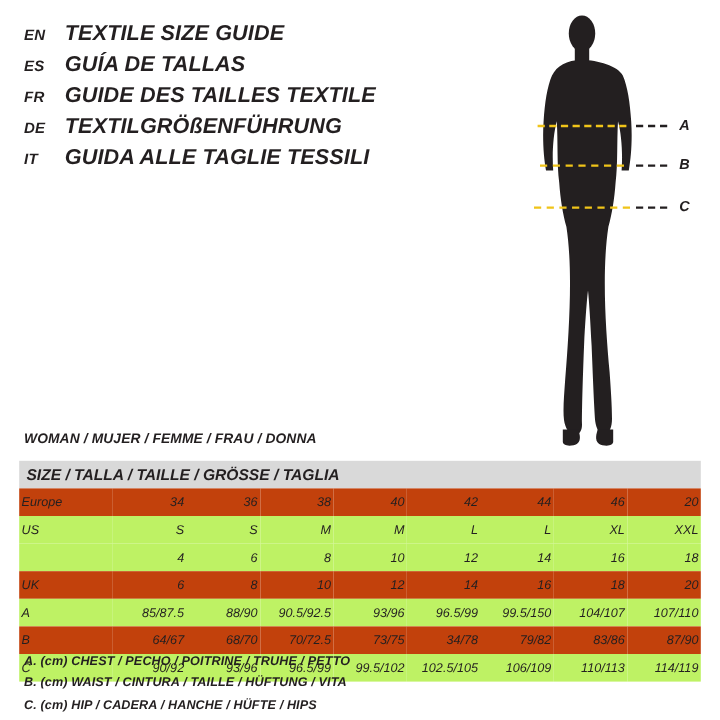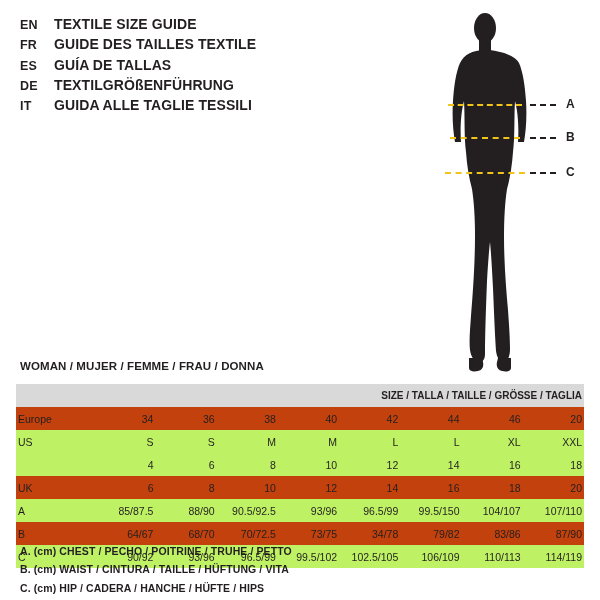--- a/index.html
+++ b/index.html
@@ -12,20 +12,21 @@
     height: 600px;
     font-family: "Liberation Sans", sans-serif;
     color: #231f20;
     position: relative;
     overflow: hidden;
   }
   .page {
     position: relative;
     width: 508px;
     height: 600px;
+    font-style: italic;
   }
 
   
   .lang-block {
     position: absolute;
     top: 14px;
     left: 20px;
     width: 330px;
   }
   .lang-row {
@@ -34,21 +35,21 @@
     line-height: 1.45;
   }
   .lang-code {
     width: 34px;
     flex: 0 0 34px;
     font-size: 12.5px;
     font-weight: 700;
     letter-spacing: .2px;
   }
   .lang-text {
-    font-size: 14px;
+    font-size: 18px;
     font-weight: 700;
     letter-spacing: .1px;
   }
 
   
   .figure-wrap {
     position: absolute;
     left: 400px;
     top: 6px;
     width: 200px;
@@ -103,22 +104,22 @@
   }
   table.size-table td {
     font-size: 10.5px;
     padding: 3px 2px;
     height: 17px;
     color: #231f20;
   }
   tr.head-row td {
     background: #d9d9d9;
     font-weight: 700;
-    font-size: 10px;
-    text-align: right;
+    font-size: 13px;
+    text-align: left;
     padding-left: 6px;
   }
   tr.band td {
     background: #bef264;
   }
   tr.white td {
     background: #c2410c;
   }
   td.label-col {
     text-align: left;
@@ -147,26 +148,26 @@
 <body>
 
 <div class="page">
 
   <div class="lang-block">
     <div class="lang-row">
       <span class="lang-code">EN</span>
       <span class="lang-text">TEXTILE SIZE GUIDE</span>
     </div>
     <div class="lang-row">
+      <span class="lang-code">ES</span>
+      <span class="lang-text">GUÍA DE TALLAS</span>
+    </div>
+    <div class="lang-row">
       <span class="lang-code">FR</span>
       <span class="lang-text">GUIDE DES TAILLES TEXTILE</span>
-    </div>
-    <div class="lang-row">
-      <span class="lang-code">ES</span>
-      <span class="lang-text">GUÍA DE TALLAS</span>
     </div>
     <div class="lang-row">
       <span class="lang-code">DE</span>
       <span class="lang-text">TEXTILGRÖßENFÜHRUNG</span>
     </div>
     <div class="lang-row">
       <span class="lang-code">IT</span>
       <span class="lang-text">GUIDA ALLE TAGLIE TESSILI</span>
     </div>
   </div>

